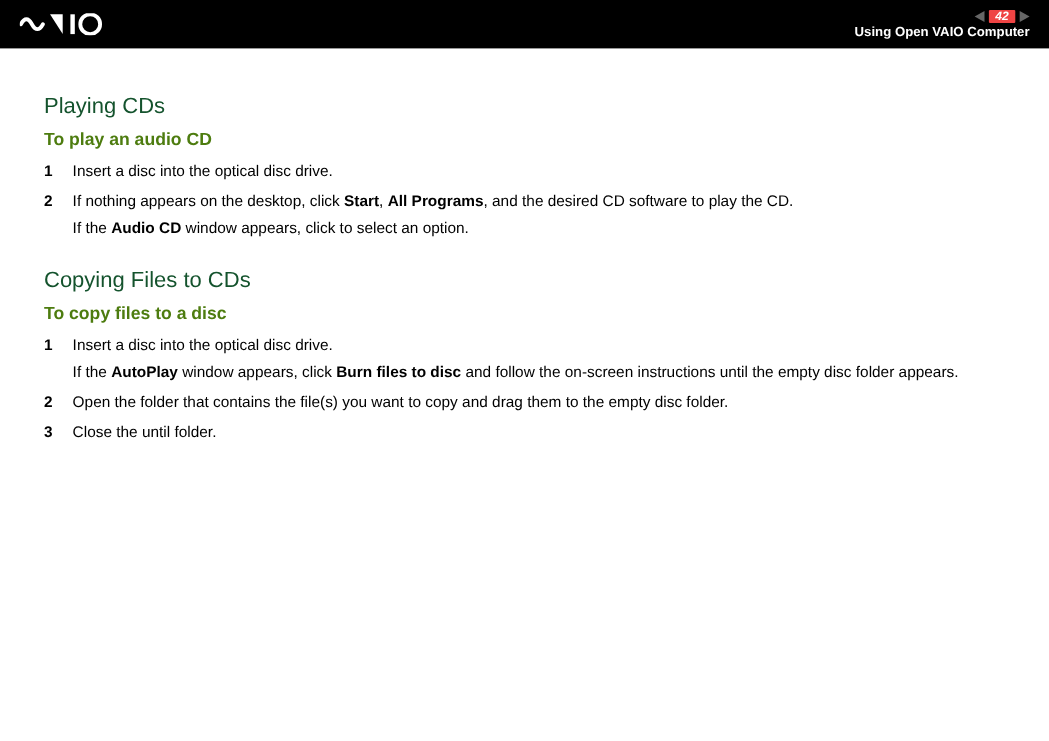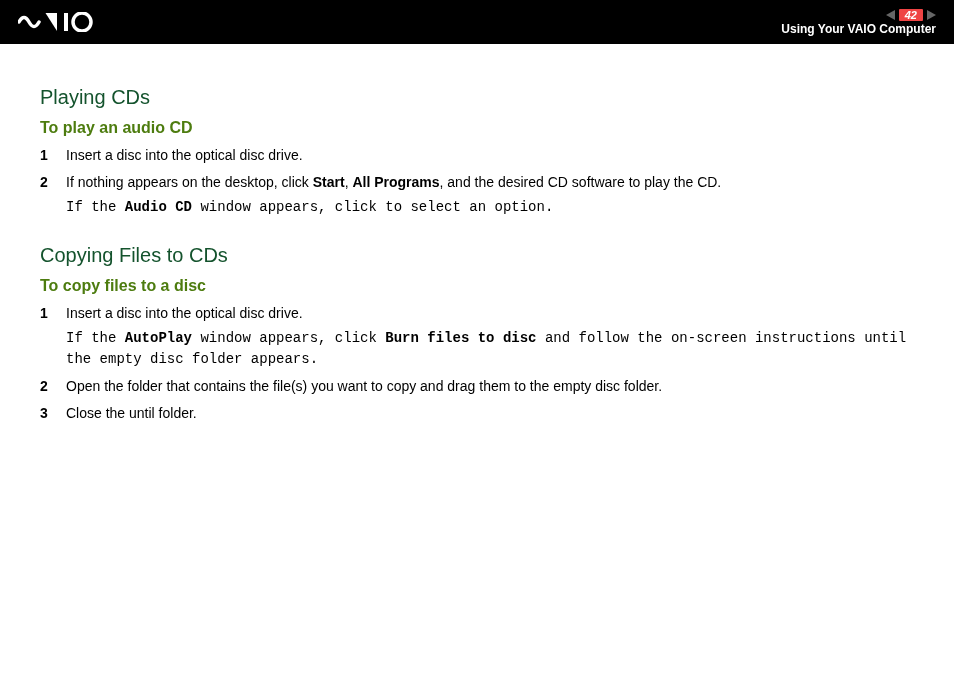--- a/index.html
+++ b/index.html
@@ -91,21 +91,20 @@
     font-weight: bold;
     width: 26px;
     flex-shrink: 0;
   }
   .step-body {
     flex: 1;
   }
   .step-body .sub-line {
     display: block;
     margin-top: 4px;
-    font-family: Liberation Mono, monospace;
   }
   strong { font-weight: bold; }
 </style>
 </head>
 <body>
 
 <div class="header-bar">
   <div class="vaio-logo">
     <svg width="90" height="20" viewBox="0 0 180 40">
       <path d="M 2 20 Q 12 2 22 20 Q 32 38 42 20" stroke="#fff" stroke-width="7" fill="none" stroke-linecap="round"></path>
@@ -113,21 +112,21 @@
       <rect x="92" y="2" width="8" height="36" fill="#fff"></rect>
       <circle cx="128" cy="20" r="18" stroke="#fff" stroke-width="7" fill="none"></circle>
     </svg>
   </div>
   <div class="header-right">
     <div class="page-nav">
       <span class="nav-arrow-left"></span>
       <span class="page-num">42</span>
       <span class="nav-arrow-right"></span>
     </div>
-    <div class="header-title">Using Your VAIO Computer</div>
+    <div class="header-title">Using Open VAIO Computer</div>
   </div>
 </div>
 
 <div class="content">
 
   <h2 class="section-heading">Playing CDs</h2>
   <h3 class="sub-heading">To play an audio CD</h3>
   <div class="step-list">
     <div class="step">
       <div class="step-num">1</div>

